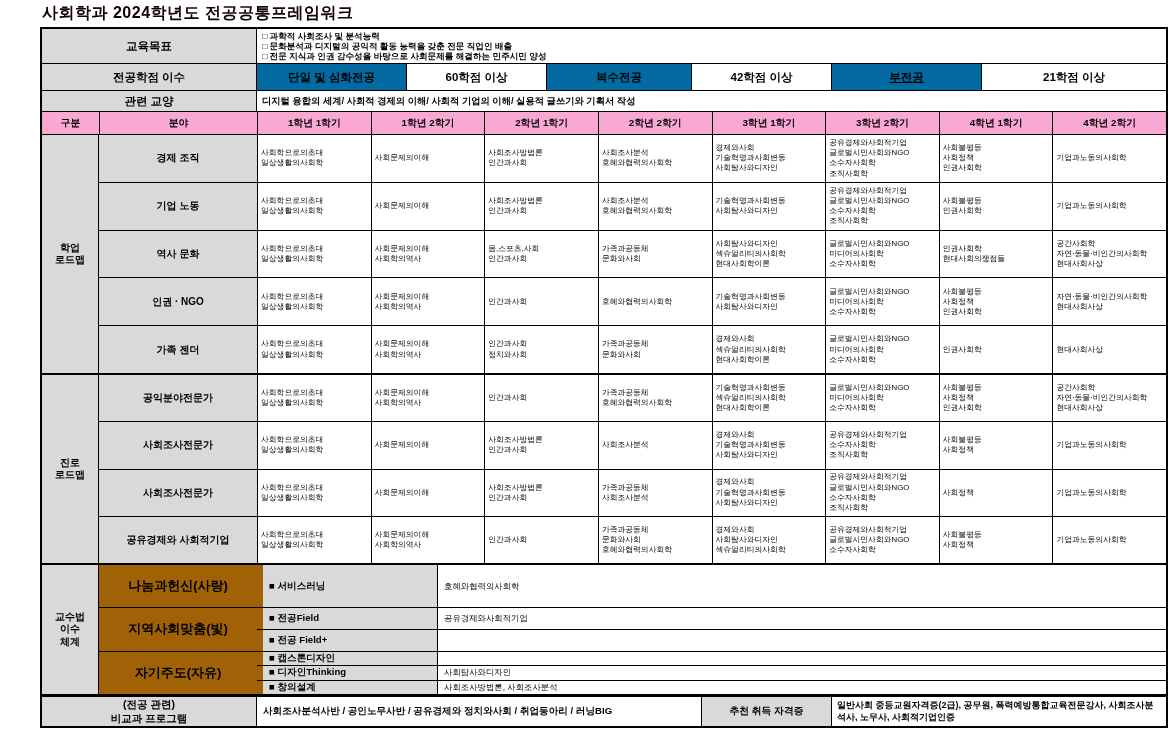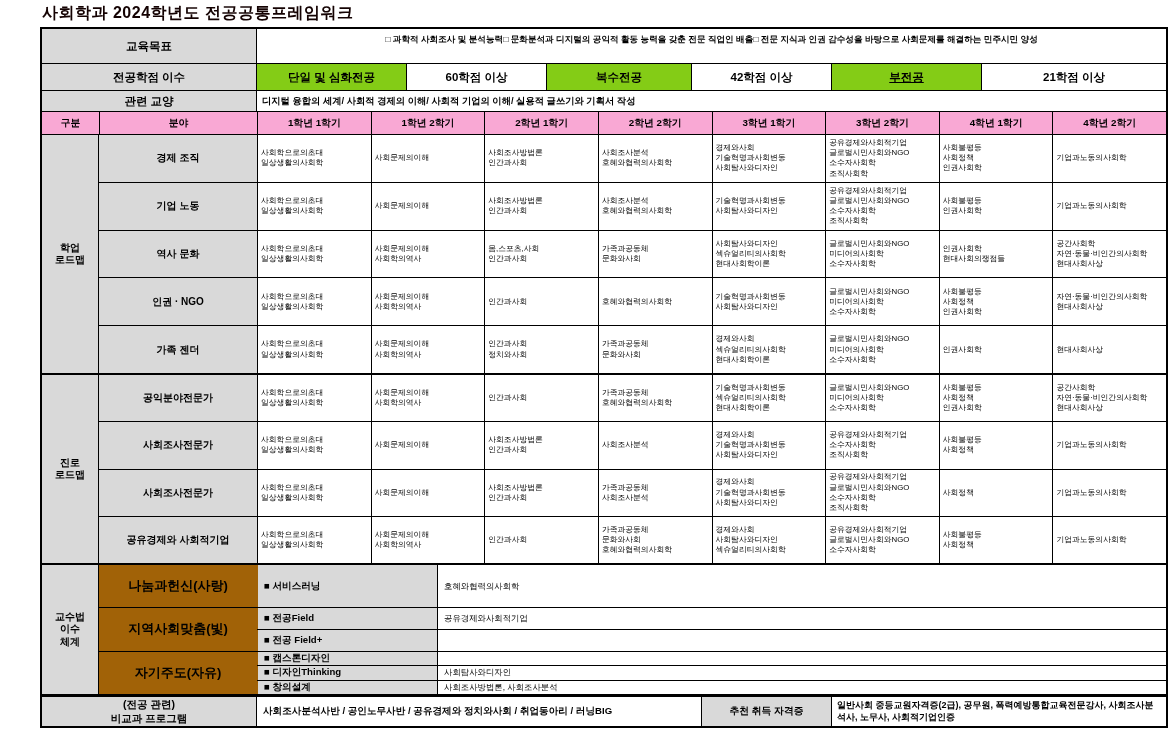--- a/index.html
+++ b/index.html
@@ -8,25 +8,25 @@
   .title{position:absolute;left:42px;top:3px;font-size:16px;font-weight:bold;color:#140202;letter-spacing:.5px;}
   .frame{position:absolute;left:40px;top:27px;width:1124px;height:697px;border:2px solid #000;
          display:flex;flex-direction:column;background:#fff;}
   .row{display:flex;border-top:1px solid #000;min-height:0;}
   .row:first-child{border-top:none;}
   .lbl{display:flex;align-items:center;justify-content:center;text-align:center;
        font-weight:bold;background:#d9d9d9;border-right:1px solid #000;box-sizing:border-box;}
   .w-lbl{width:215px;flex:0 0 auto;font-size:11.5px;}
   
   .r-goals{height:34px;flex:0 0 auto;}
-  .goals{flex:1;display:flex;flex-direction:row;justify-content:center;padding:5px 5px;min-width:0;}
+  .goals{flex:1;display:flex;flex-direction:column;justify-content:center;padding:15px 5px;min-width:0;}
   .goal-line{font-size:8.6px;font-weight:bold;line-height:1.2;white-space:nowrap;}
   .r-credit{height:26px;flex:0 0 auto;}
   .credit-name{display:flex;align-items:center;justify-content:center;font-weight:bold;font-size:11.5px;
-               background:#84cc16;border-right:1px solid #000;box-sizing:border-box;}
+               background:#0369a1;border-right:1px solid #000;box-sizing:border-box;}
   .credit-val{display:flex;align-items:center;justify-content:center;font-weight:bold;font-size:11.5px;
               background:#fff;border-right:1px solid #000;box-sizing:border-box;}
   .credit-val:last-child{border-right:none;flex:1;}
   .r-liberal{height:20px;flex:0 0 auto;}
   .liberal{flex:1;display:flex;align-items:center;padding:0 5px;font-size:9.3px;font-weight:bold;min-width:0;}
   
   .r-mhead{height:22px;flex:0 0 auto;background:#f9a8d4;}
   .hcell{display:flex;align-items:center;justify-content:center;font-weight:bold;font-size:9.8px;
          border-left:1px solid #000;box-sizing:border-box;min-width:0;}
   .hcell:first-child{border-left:none;}
@@ -49,21 +49,21 @@
   
   .ped-rows{flex:1;display:flex;flex-direction:column;min-width:0;}
   .ped-block{display:flex;flex:1 1 auto;border-top:1px solid #000;min-height:0;}
   .ped-block:first-child{border-top:none;}
   .ped-cat{width:158px;flex:0 0 auto;display:flex;align-items:center;justify-content:center;text-align:center;
            background:#a16207;font-weight:bold;font-size:13px;box-sizing:border-box;}
   .ped-methods{flex:1;display:flex;flex-direction:column;min-width:0;}
   .ped-mrow{display:flex;flex:1 1 0;border-top:1px solid #000;min-height:0;}
   .ped-mrow:first-child{border-top:none;}
   .ped-mname{width:180px;flex:0 0 auto;display:flex;align-items:center;background:#d9d9d9;font-weight:bold;
-             font-size:9.6px;padding-left:6px;border-left:1px solid #a16207;box-sizing:border-box;}
+             font-size:9.6px;padding-left:6px;border-left:6px solid #a16207;box-sizing:border-box;}
   .ped-mval{flex:1;display:flex;align-items:center;padding-left:6px;font-size:8.4px;
             border-left:1px solid #000;box-sizing:border-box;min-width:0;}
   
   .r-footer{flex:1;border-top:3px solid #000;}
   .foot-lbl{white-space:pre-line;line-height:1.3;font-size:10.5px;}
   .foot-programs{width:445px;flex:0 0 auto;display:flex;align-items:center;padding:0 6px;
                  font-size:9.6px;font-weight:bold;border-right:1px solid #000;box-sizing:border-box;}
   .foot-cert-lbl{width:130px;flex:0 0 auto;font-size:9.8px;}
   .foot-certs{flex:1;display:flex;align-items:center;padding:2px 5px;font-size:9px;font-weight:bold;
               line-height:1.25;min-width:0;}

